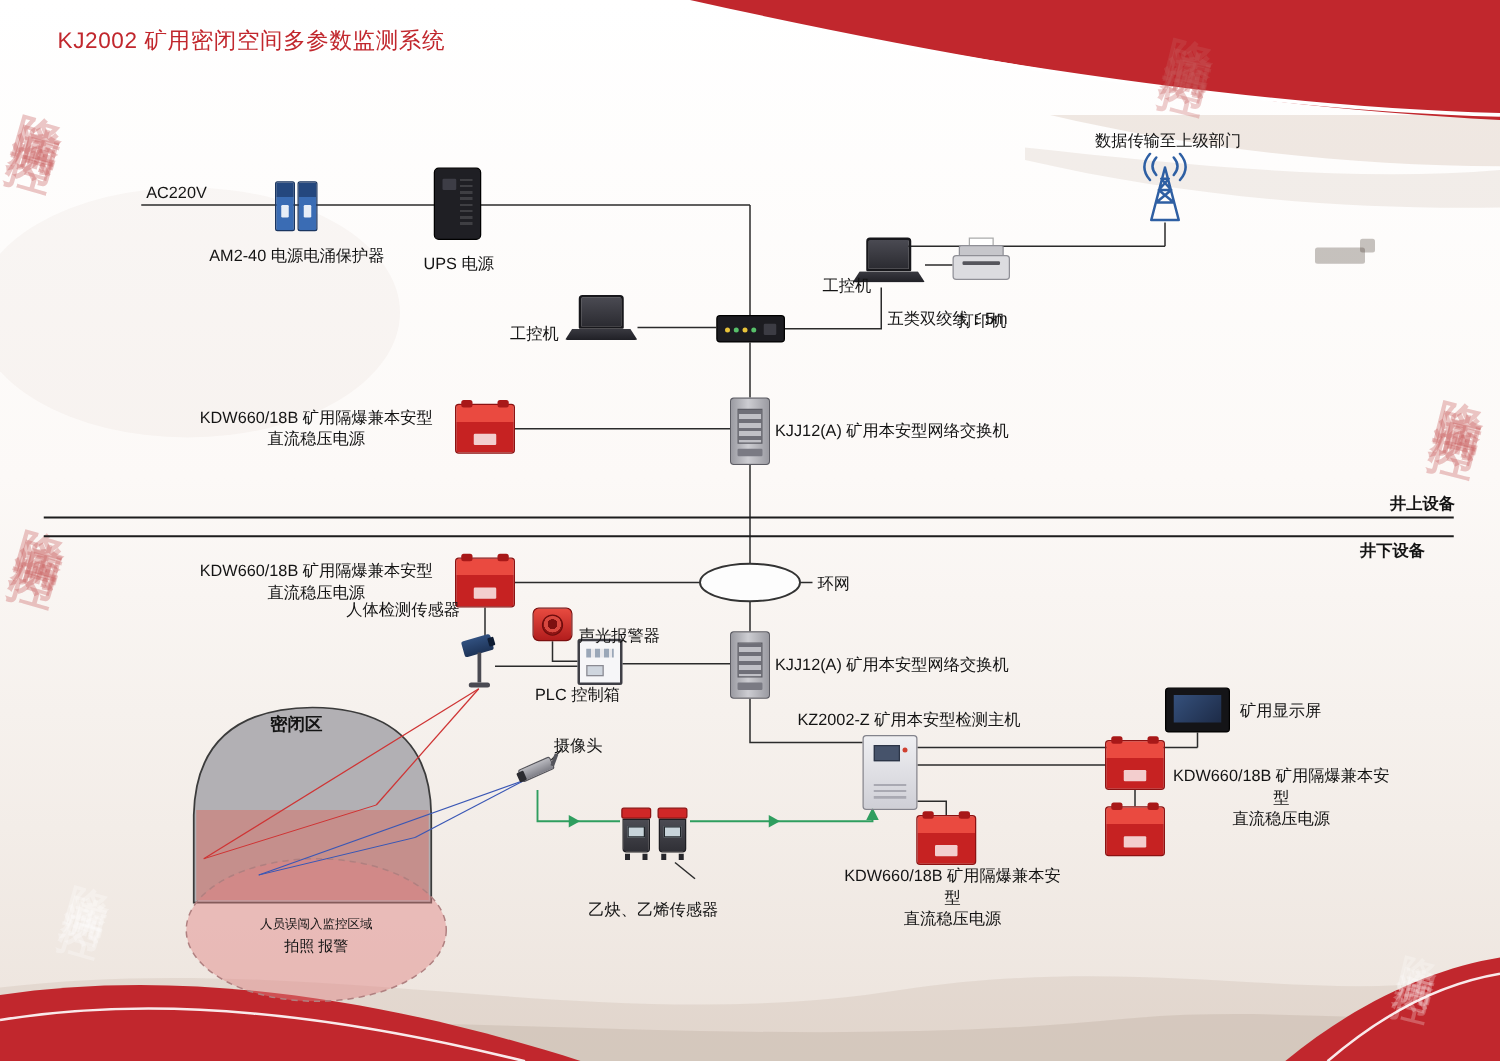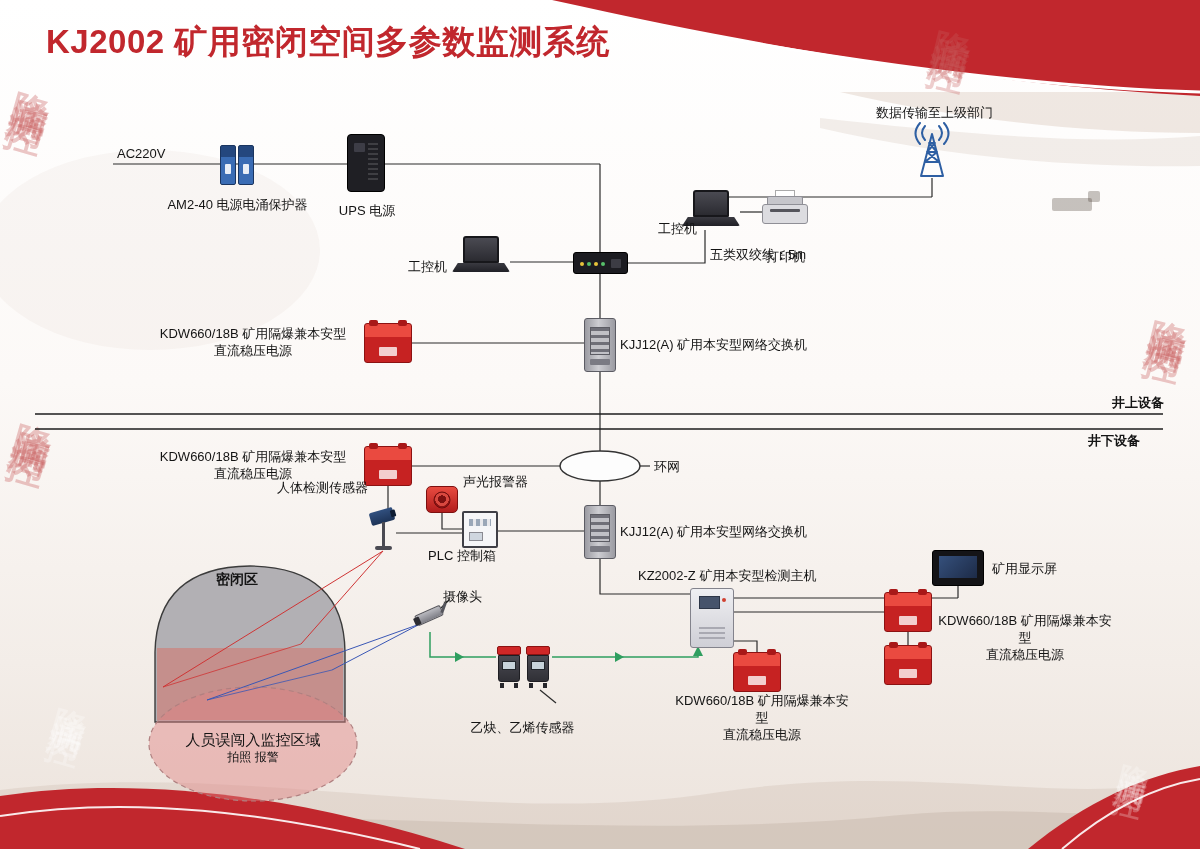--- a/index.html
+++ b/index.html
@@ -13,21 +13,21 @@
 .wm{position:absolute;z-index:1;writing-mode:vertical-rl;font-weight:bold;
   color:rgba(199,92,92,.34);font-size:38px;letter-spacing:8px;pointer-events:none;
   font-family:"DejaVu Sans","Liberation Sans",sans-serif;white-space:nowrap}
 .lbl{position:absolute;z-index:4;font-size:13px;color:#141414;white-space:nowrap;line-height:17px}
 .lbl.c{text-align:center;white-space:normal}
 .lbl.c span{display:block;line-height:17px}
 .lbl.b{font-weight:bold}
 .node{position:absolute;z-index:3}
 .node *{position:absolute}
 
-.title{position:absolute;z-index:5;left:46px;top:20px;font-size:33px;font-weight:bold;
+.title{position:absolute;z-index:5;left:46px;top:20px;font-size:18px;font-weight:normal;
   color:#c1272d;letter-spacing:.5px}
 .subtitle{position:absolute;z-index:5;left:48px;top:66px;font-size:12.5px;color:#e29a9a}
 
 .sp-mod{top:0;width:16px;height:40px;background:linear-gradient(180deg,#24477e 0 30%,#3a6cb4 30% 100%);border:1px solid #1a3560;border-radius:2px}
 .sp-dot{width:6px;height:10px;background:#e8eef7;border-radius:1px}
 .ups{width:38px;height:58px;background:#1f1f24;border:1px solid #000;border-radius:4px}
 .ups::before{content:"";position:absolute;left:6px;top:8px;width:11px;height:9px;background:#3d3d46;border-radius:1px}
 .ups::after{content:"";position:absolute;right:6px;top:8px;bottom:8px;width:10px;background:repeating-linear-gradient(180deg,rgba(255,255,255,.14) 0 2px,transparent 2px 5px)}
 .laptop{width:58px;height:40px}
 .lt-screen{left:11px;top:0;width:36px;height:27px;background:linear-gradient(180deg,#4a4a52,#2b2b31);border:2px solid #17171b;border-radius:3px 3px 1px 1px}
@@ -291,35 +291,35 @@
   <div class="lbl" style="left:620px;top:336px">KJJ12(A) 矿用本安型网络交换机</div>
 
   <div class="lbl b" style="left:1112px;top:394px">井上设备</div>
   <div class="lbl b" style="left:1088px;top:432px">井下设备</div>
 
   <div class="lbl c" style="left:153px;top:448px;width:200px">
     <span>KDW660/18B 矿用隔爆兼本安型</span>
     <span>直流稳压电源</span>
   </div>
   <div class="lbl" style="left:654px;top:458px">环网</div>
-  <div class="lbl" style="left:463px;top:473px">声光报警器</div>
+  <div class="lbl" style="left:463px;top:500px">声光报警器</div>
   <div class="lbl" style="left:277px;top:479px">人体检测传感器</div>
   <div class="lbl" style="left:428px;top:547px">PLC 控制箱</div>
   <div class="lbl" style="left:620px;top:523px">KJJ12(A) 矿用本安型网络交换机</div>
   <div class="lbl" style="left:638px;top:567px">KZ2002-Z 矿用本安型检测主机</div>
   <div class="lbl" style="left:992px;top:560px">矿用显示屏</div>
 
   <div class="lbl c" style="left:936px;top:612px;width:178px">
     <span>KDW660/18B 矿用隔爆兼本安型</span>
     <span>直流稳压电源</span>
   </div>
   <div class="lbl c" style="left:672px;top:692px;width:180px">
     <span>KDW660/18B 矿用隔爆兼本安型</span>
     <span>直流稳压电源</span>
   </div>
 
   <div class="lbl c" style="left:460px;top:719px;width:125px">乙炔、乙烯传感器</div>
   <div class="lbl" style="left:443px;top:588px">摄像头</div>
   <div class="lbl b" style="left:216px;top:571px;font-size:14px">密闭区</div>
-  <div class="lbl c" style="left:178px;top:731px;width:150px;font-size:15px">人员误闯入监控区域</div>
+  <div class="lbl c" style="left:178px;top:731px;width:150px;font-size:10px">人员误闯入监控区域</div>
   <div class="lbl c" style="left:178px;top:749px;width:150px;font-size:12px">拍照 报警</div>
 
 </div>
 
 </body></html>

